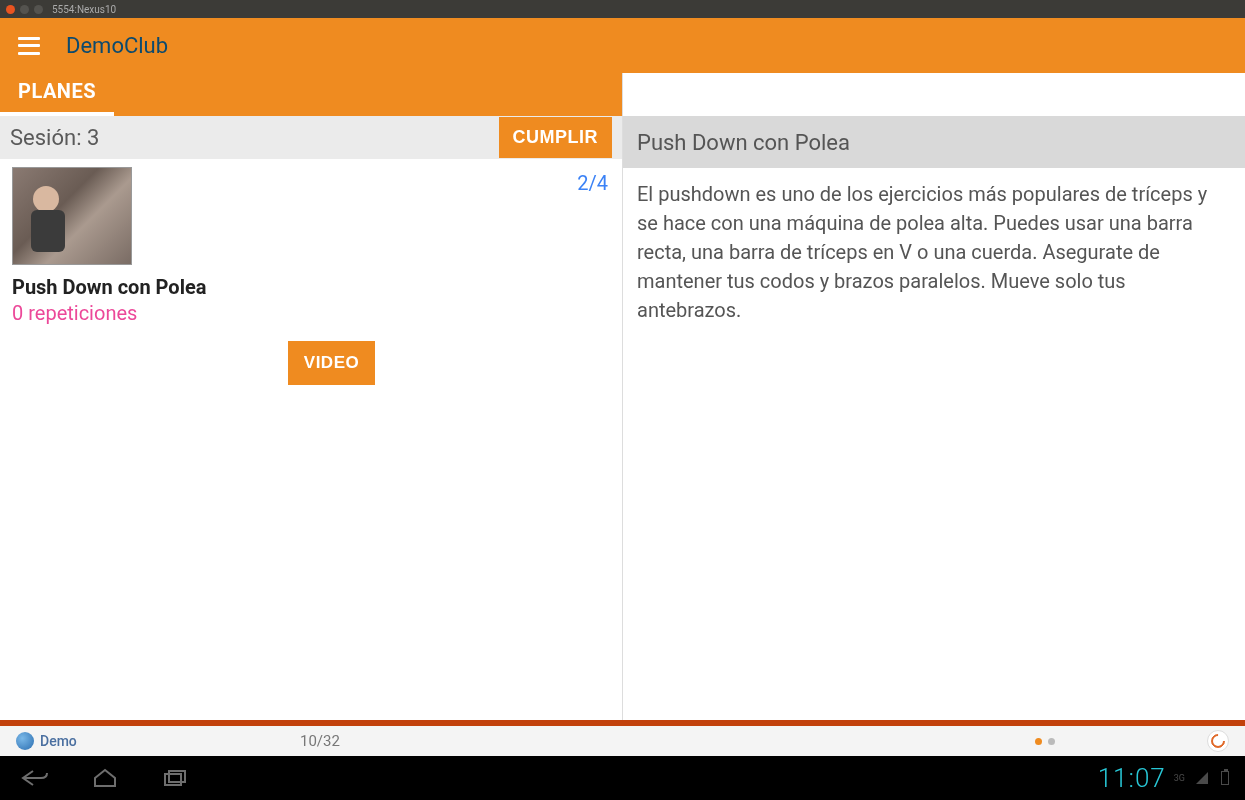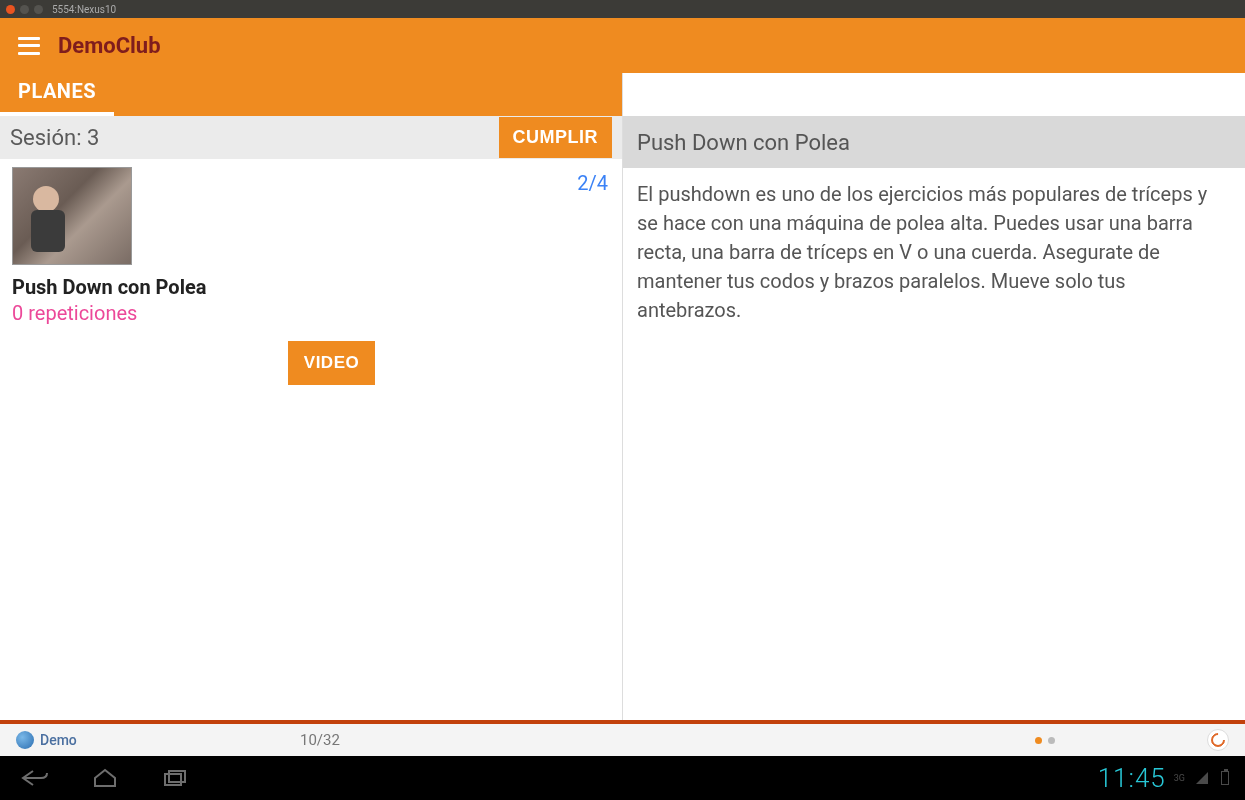--- a/index.html
+++ b/index.html
@@ -29,21 +29,21 @@
     .app-header {
       height: 55px;
       background: #ef8b20;
       display: flex;
       align-items: center;
       padding: 0 18px;
       gap: 18px;
     }
     .menu-icon { width: 22px; height: 18px; display: flex; flex-direction: column; justify-content: space-between; cursor: pointer; }
     .menu-icon span { display: block; height: 3px; background: #fff; border-radius: 1px; }
-    .app-title { color: #7f1d1d; font-size: 22px; font-weight: 700; }
+    .app-title { color: #0c4a6e; font-size: 22px; font-weight: 400; margin-left: 8px; }
 
     .content-area { flex: 1; display: flex; background: #fff; }
 
     .left-panel { width: 622px; display: flex; flex-direction: column; }
     .tab-bar { height: 43px; background: #ef8b20; display: flex; align-items: flex-end; }
     .tab { color: #fff; font-size: 20px; font-weight: 700; padding: 10px 18px 9px; border-bottom: 4px solid #fff; letter-spacing: 0.5px; text-align: center; }
 
     .session-bar {
       height: 43px;
       background: #ebebeb;
@@ -114,21 +114,21 @@
       align-items: center;
       padding: 0 14px;
       color: #555;
       font-size: 22px;
     }
     .detail-body { padding: 12px 14px; color: #555; font-size: 20px; line-height: 1.45; }
 
     .carousel-bar {
       height: 36px;
       background: #f4f4f4;
-      border-top: 4px solid #c2410c;
+      border-top: 6px solid #c2410c;
       display: flex;
       align-items: center;
       padding: 0 16px;
       position: relative;
     }
     .demo-logo { display: flex; align-items: center; gap: 6px; }
     .demo-globe { width: 18px; height: 18px; border-radius: 50%; background: radial-gradient(circle at 35% 35%, #7ab8e8, #2a6db0); }
     .demo-text { color: #4a6fa0; font-size: 14px; font-weight: 500; }
     .page-counter { position: absolute; left: 300px; color: #777; font-size: 15px; }
     .dots { position: absolute; right: 190px; display: flex; gap: 6px; }
@@ -228,20 +228,20 @@
         <path d="M2 10 L12 2 L22 10 L22 18 L2 18 Z" fill="none" stroke-width="2"></path>
       </svg>
   </div>
   <div class="nav-btn">
     <svg width="24" height="18" viewBox="0 0 24 18">
         <rect x="2" y="5" width="16" height="11" fill="none" stroke-width="2"></rect>
         <rect x="6" y="2" width="16" height="11" fill="none" stroke-width="2"></rect>
       </svg>
   </div>
   <div class="clock-area">
-    <span class="clock">11:45</span>
+    <span class="clock">11:07</span>
     <div class="status-icons">
       <span class="sig-label">3G</span>
       <div class="sig-tri"></div>
       <div class="batt"></div>
     </div>
   </div>
 </div>
 
 </body></html>

